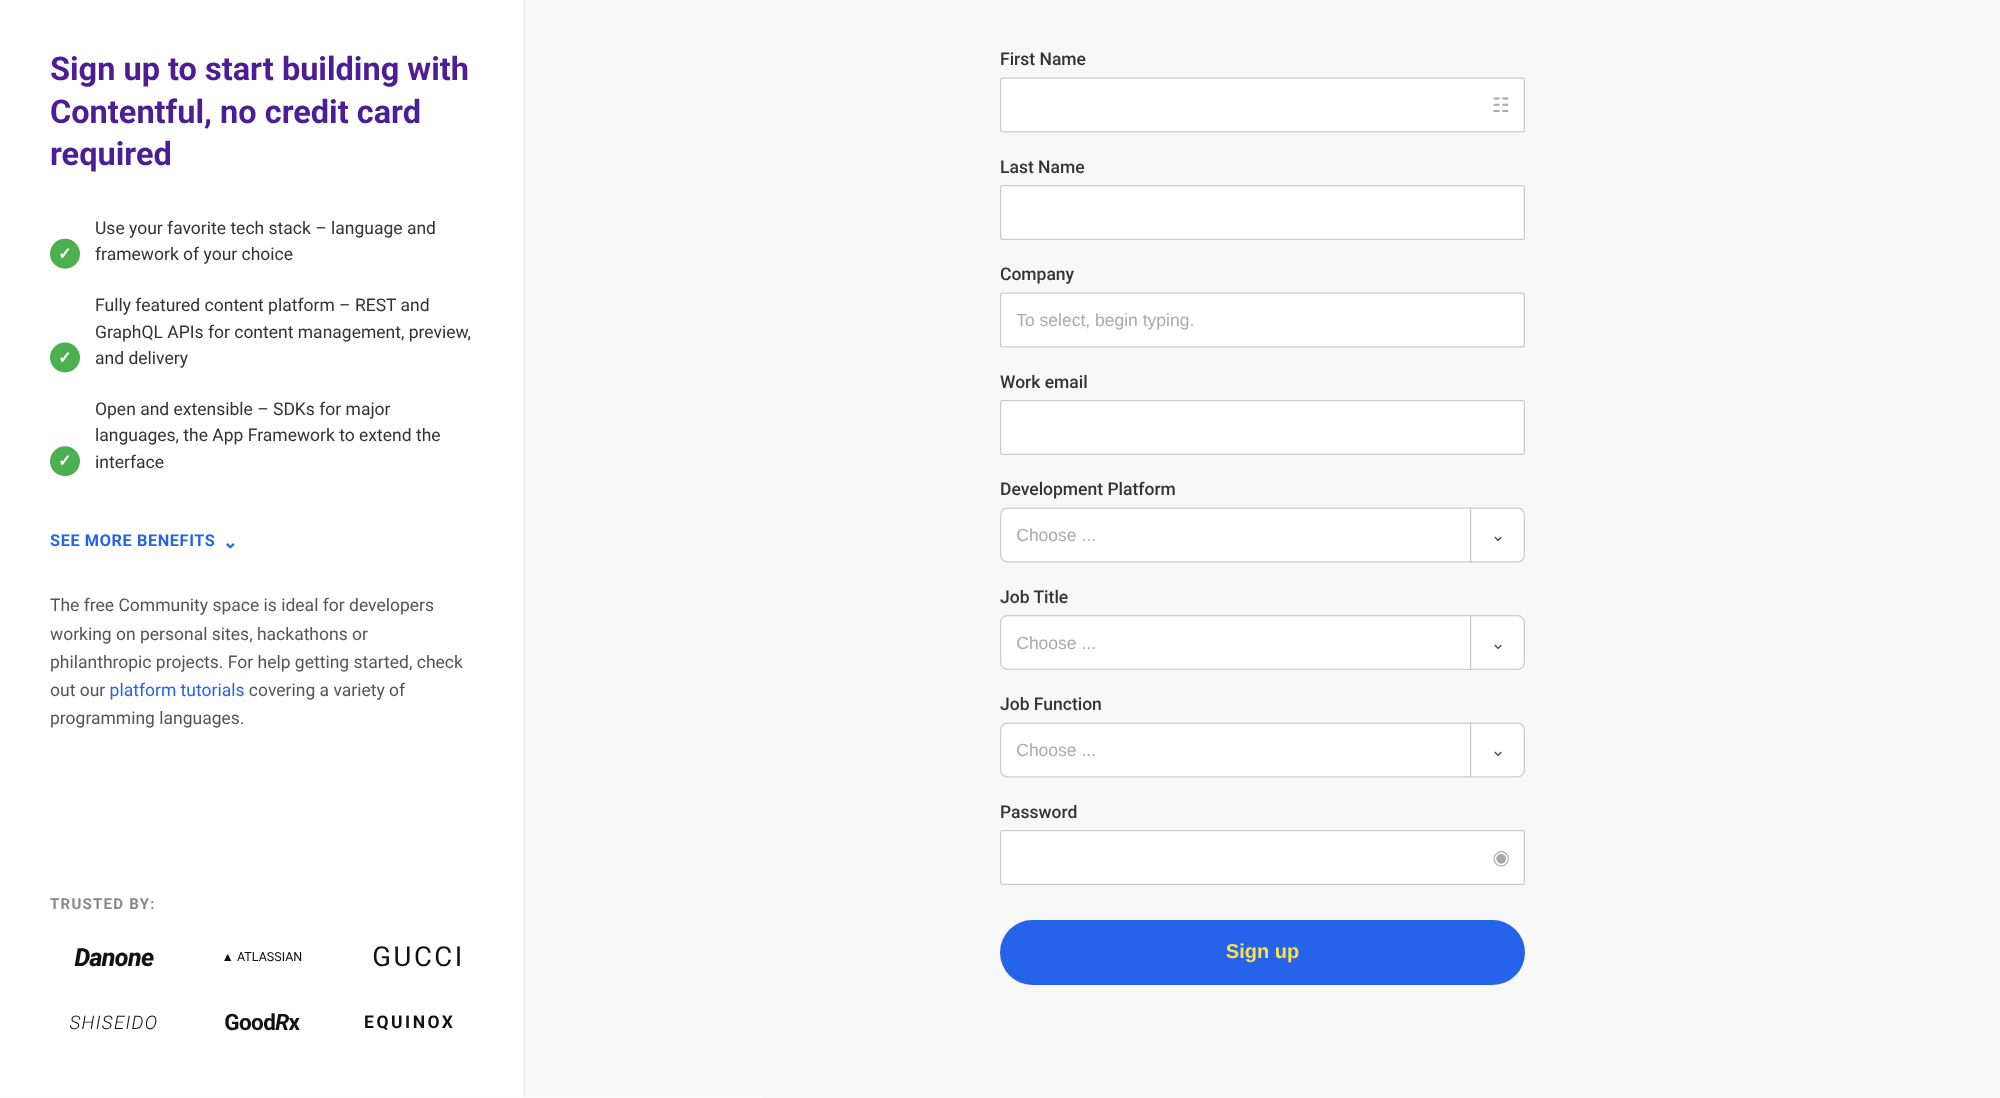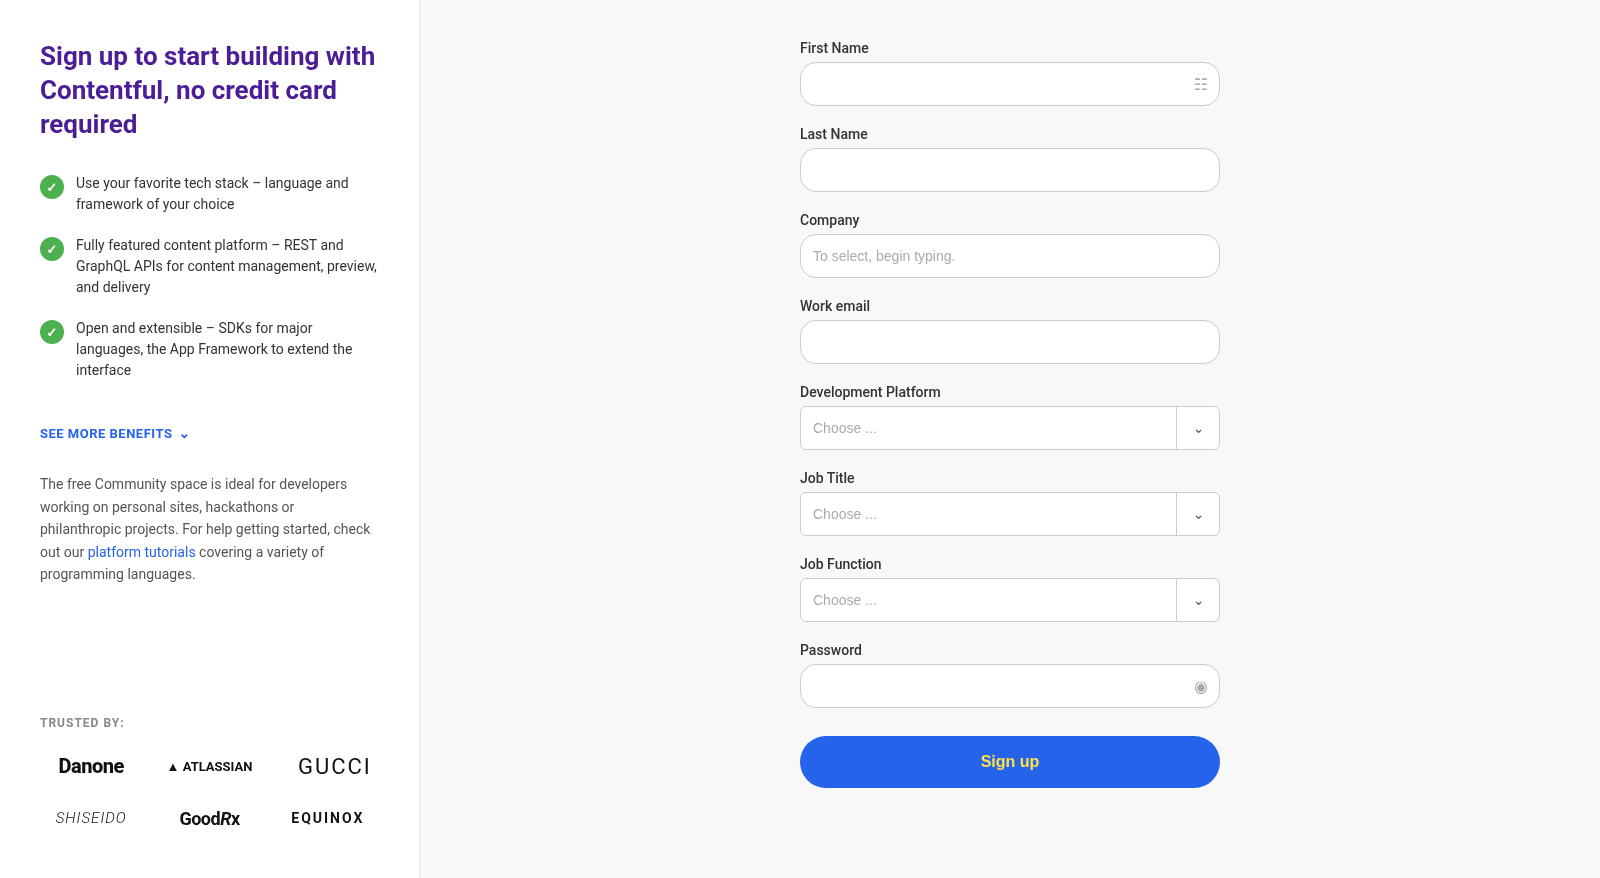--- a/index.html
+++ b/index.html
@@ -25,21 +25,21 @@
       color: #4c1d95;
       line-height: 1.3;
       margin-bottom: 32px;
     }
     .benefits-list {
       list-style: none;
       margin-bottom: 24px;
     }
     .benefit-item {
       display: flex;
-      align-items: flex-start;
+      align-items: flex-end;
       margin-bottom: 20px;
       gap: 12px;
     }
     .check-icon {
       width: 24px;
       height: 24px;
       min-width: 24px;
       background: #4CAF50;
       border-radius: 50%;
       display: flex;
@@ -105,22 +105,22 @@
       align-items: center;
       justify-content: center;
       height: 40px;
     }
     .logo-text {
       font-size: 18px;
       font-weight: 800;
       color: #111;
       letter-spacing: -0.5px;
     }
-    .logo-danone { font-size: 20px; }
-    .logo-atlassian { font-size: 13px; font-weight: 700; letter-spacing: 0; }
+    .logo-danone { font-size: 20px; font-style: italic; }
+    .logo-atlassian { font-size: 10px; font-weight: 400; letter-spacing: 0; }
     .logo-gucci { font-size: 22px; font-weight: 400; letter-spacing: 2px; margin-left: 14px; }
     .logo-shiseido { font-size: 16px; font-weight: 300; letter-spacing: 1px; }
     .logo-goodrx { font-size: 18px; font-weight: 700; }
     .logo-equinox { font-size: 14px; font-weight: 700; letter-spacing: 2px; text-transform: uppercase; }
 
     .right-panel {
       flex: 1;
       display: flex;
       align-items: flex-start;
       justify-content: center;
@@ -138,21 +138,21 @@
       display: block;
       font-size: 14px;
       font-weight: 500;
       color: #333;
       margin-bottom: 6px;
     }
     .form-input {
       width: 100%;
       height: 44px;
       border: 1px solid #ccc;
-      border-radius: 16px;
+      border-radius: 2px;
       padding: 0 12px;
       font-size: 14px;
       color: #333;
       background: #fff;
       outline: none;
       transition: border-color 0.2s;
     }
     .form-input.with-icon {
       padding-right: 40px;
     }

